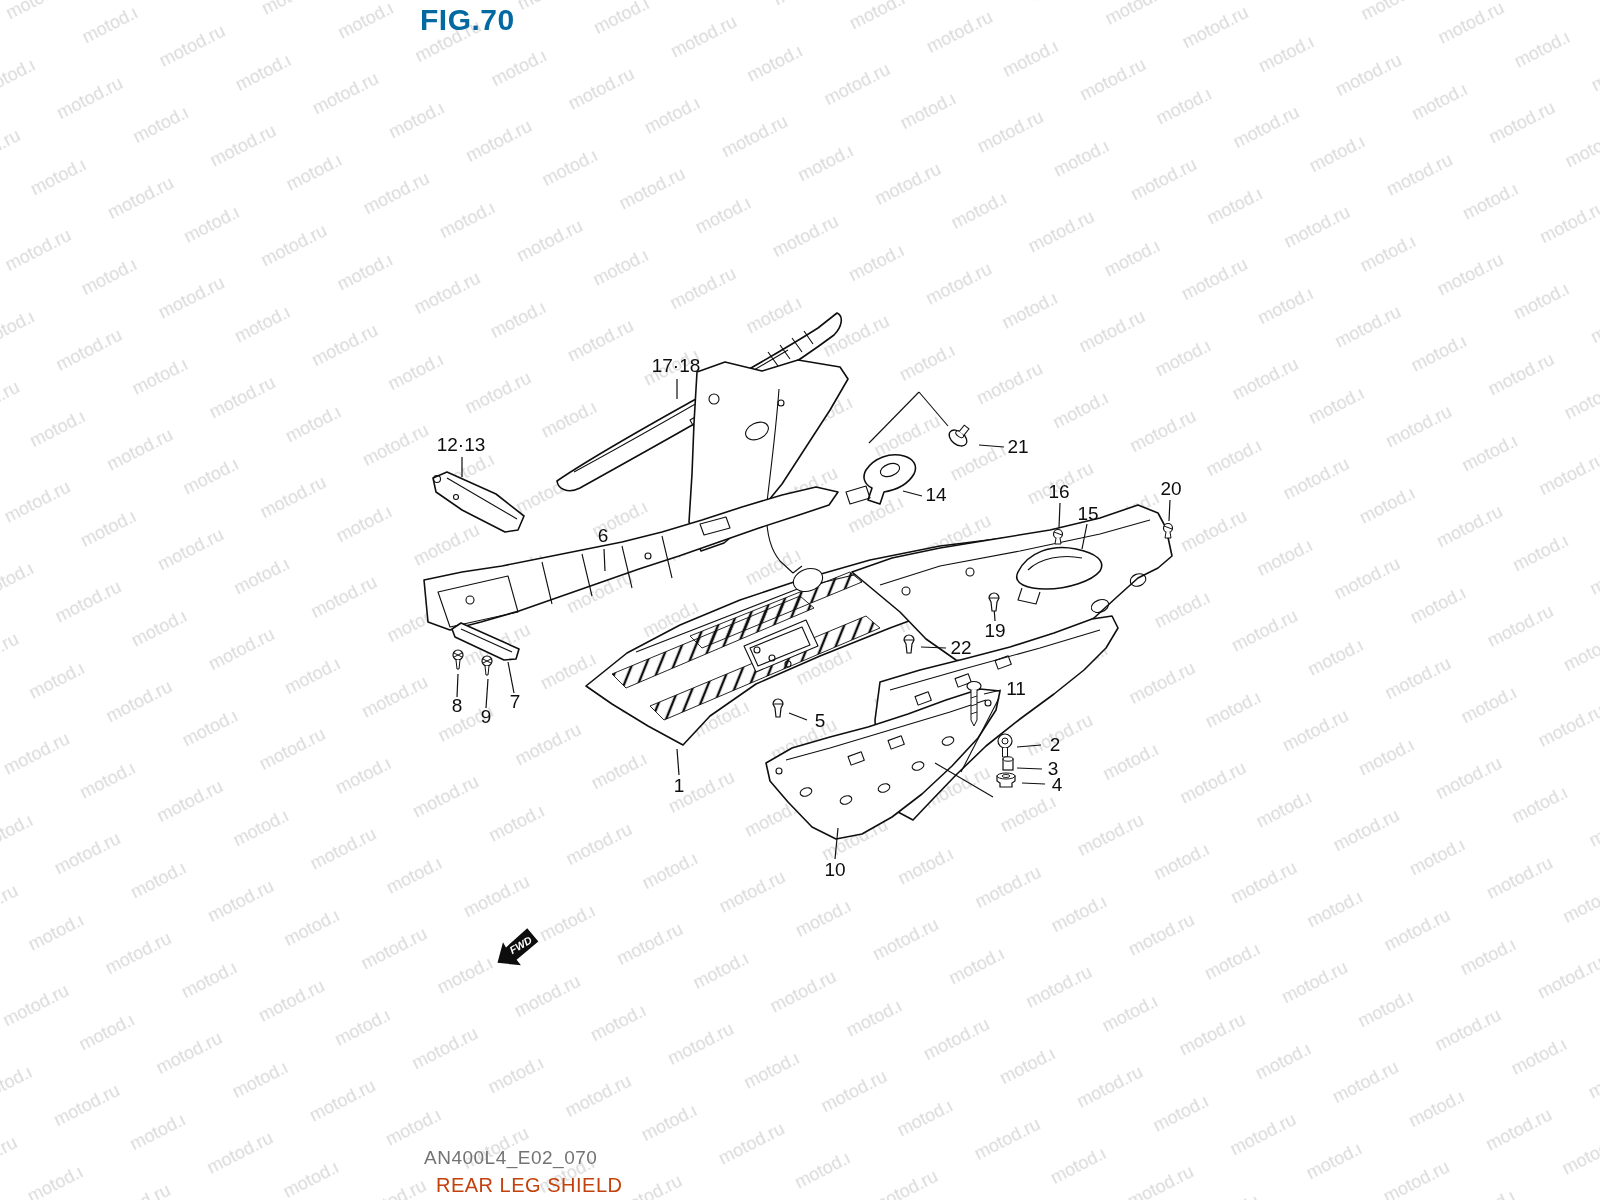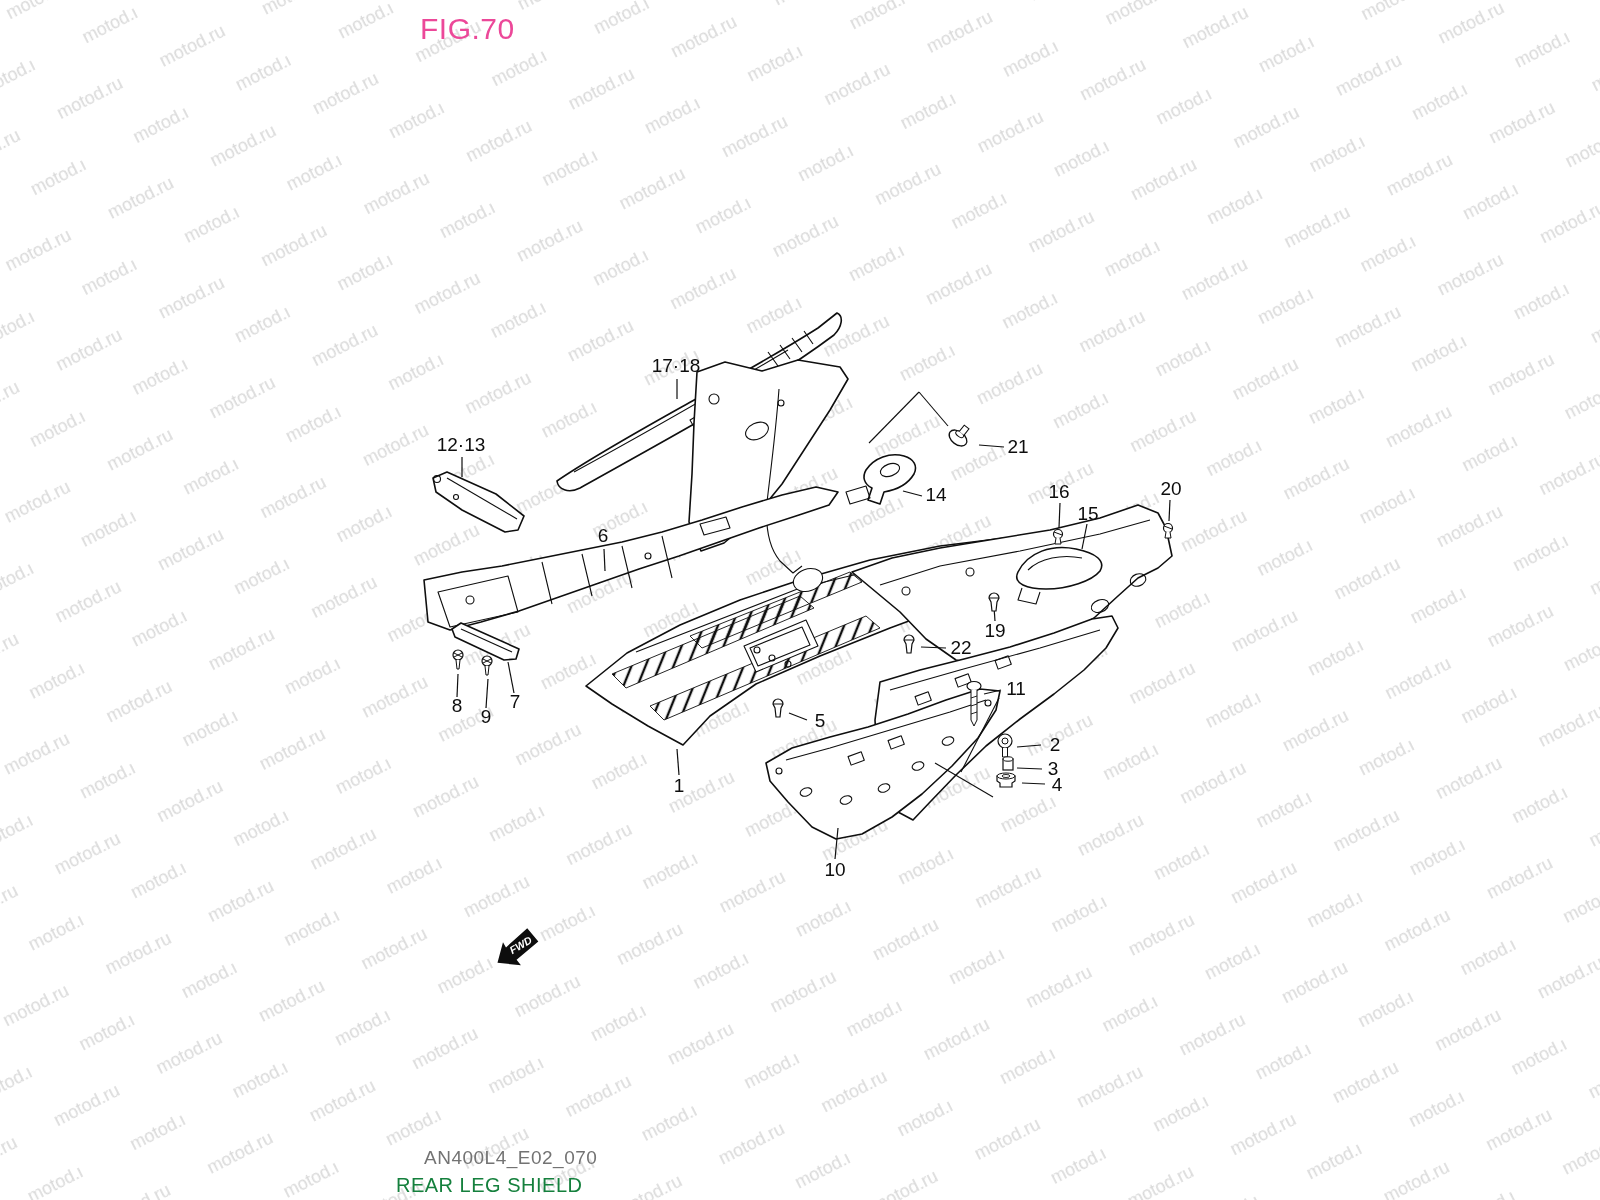--- a/index.html
+++ b/index.html
@@ -2,30 +2,30 @@
 <html><head>
 <meta charset="utf-8">
 <style>
   html,body{margin:0;padding:0;background:#fff;}
   .stage{
     position:relative;width:1600px;height:1200px;overflow:hidden;
     background:#ffffff;font-family:"Liberation Sans",sans-serif;
   }
   .stage svg{position:absolute;left:0;top:0;}
   .fig-title{
-    position:absolute;left:420px;top:12px;
-    font-size:30px;font-weight:normal;color:#ec4899;letter-spacing:0.5px;
+    position:absolute;left:420px;top:3px;
+    font-size:30px;font-weight:bold;color:#0369a1;letter-spacing:0.5px;
   }
   .footer-code{
     position:absolute;left:424px;top:1147px;
     font-size:19px;color:#737373;letter-spacing:0.5px;
   }
   .footer-caption{
-    position:absolute;left:396px;top:1174px;
-    font-size:20px;color:#15803d;letter-spacing:0.5px;
+    position:absolute;left:436px;top:1174px;
+    font-size:20px;color:#c2410c;letter-spacing:0.5px;
   }
   .callout-num{
     font-family:"Liberation Sans",sans-serif;
     font-size:19px;fill:#0d0d0d;
   }
   .wmtext{font-family:"Liberation Sans",sans-serif;}
   .outline{fill:#ffffff;stroke:#0f0f0f;stroke-width:1.6;stroke-linejoin:round;}
   .detail{fill:none;stroke:#0f0f0f;stroke-width:1.1;stroke-linejoin:round;}
   .detailw{fill:#ffffff;stroke:#0f0f0f;stroke-width:1.1;stroke-linejoin:round;}
   .tread{fill:url(#treads);stroke:#0f0f0f;stroke-width:0.9;}

